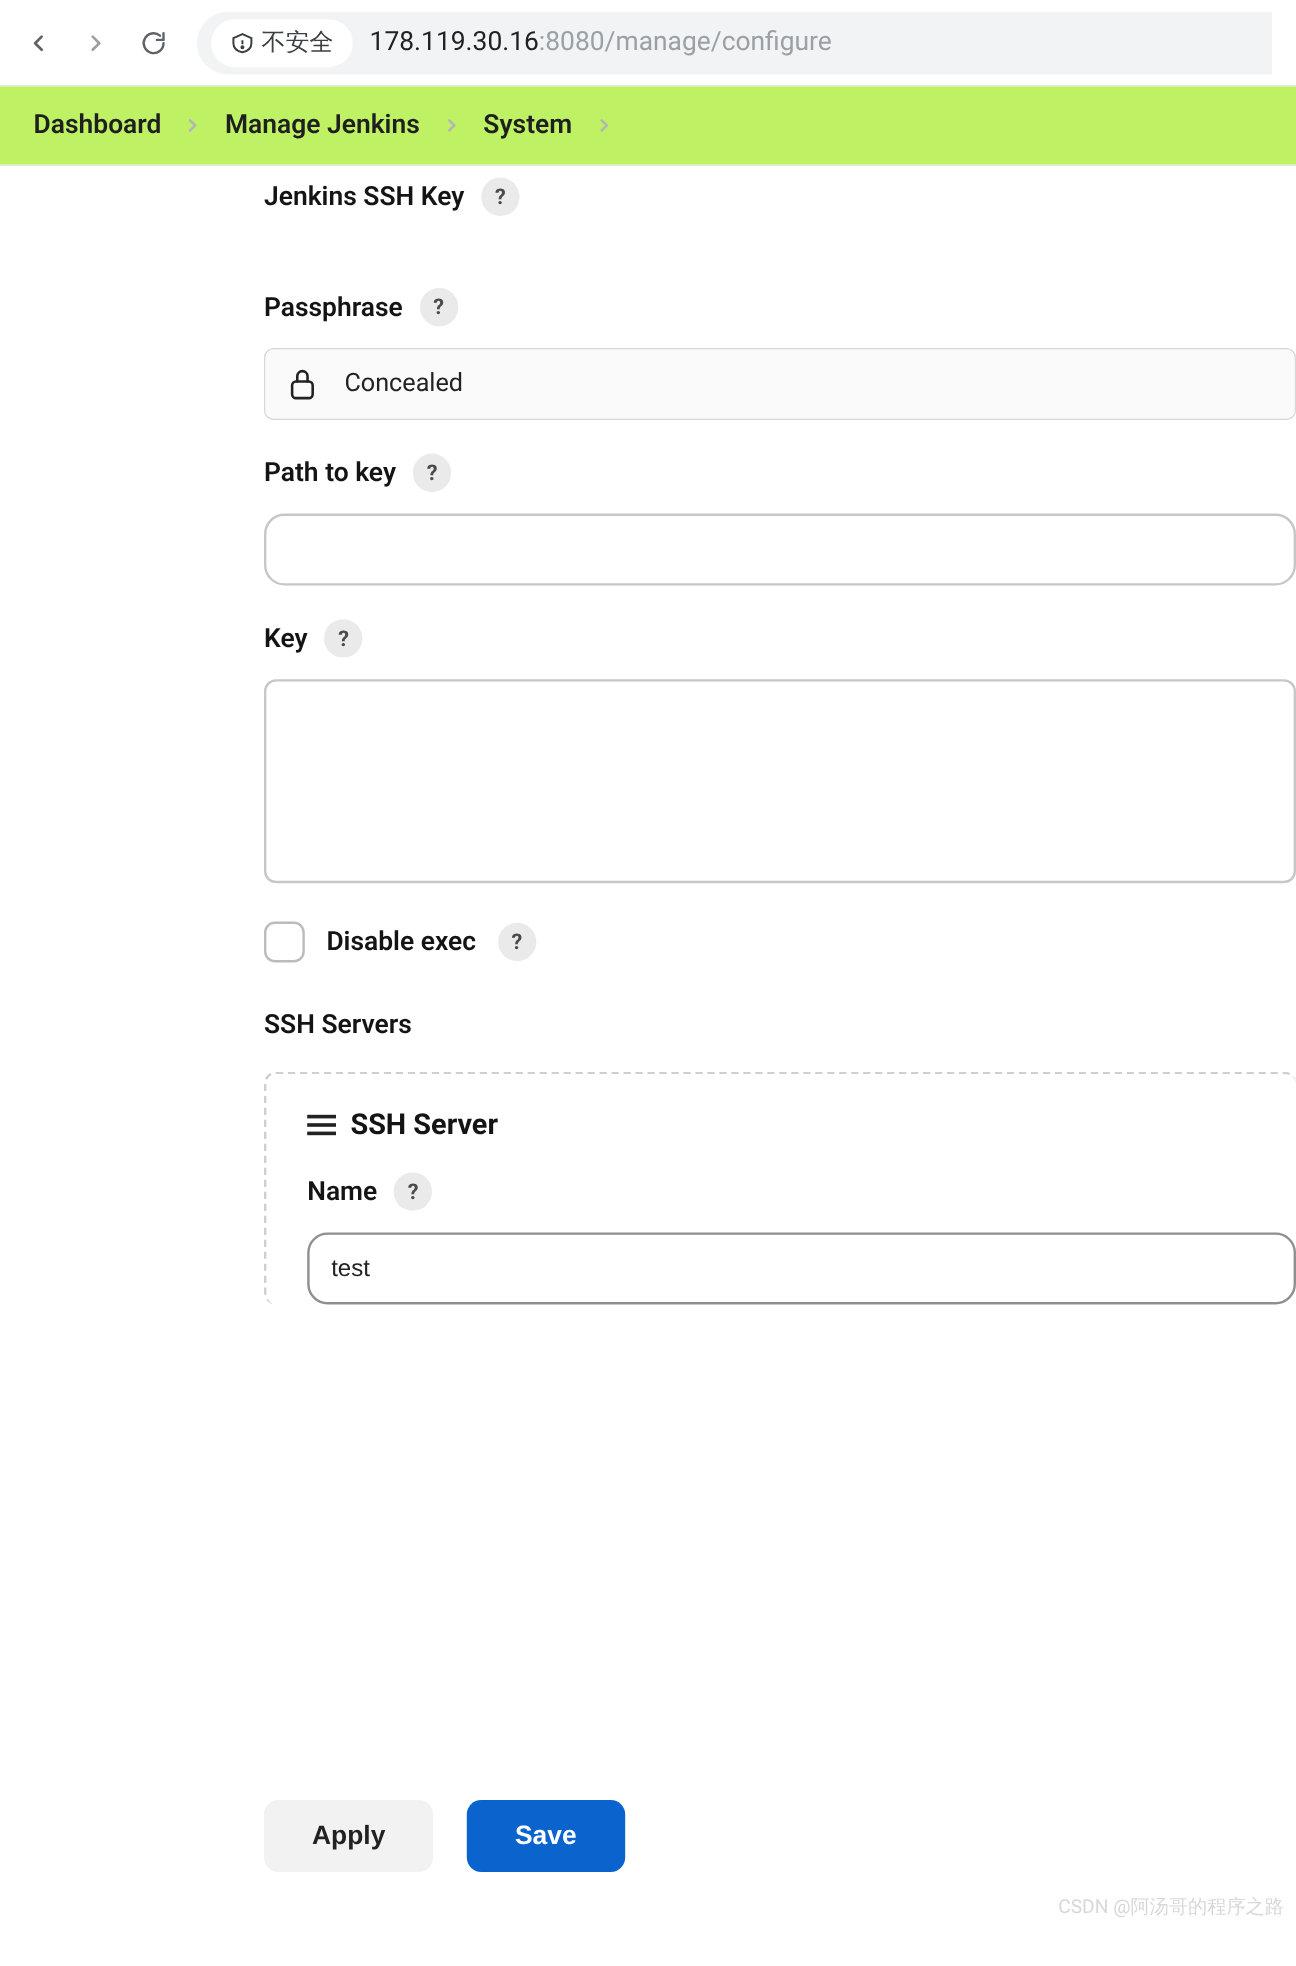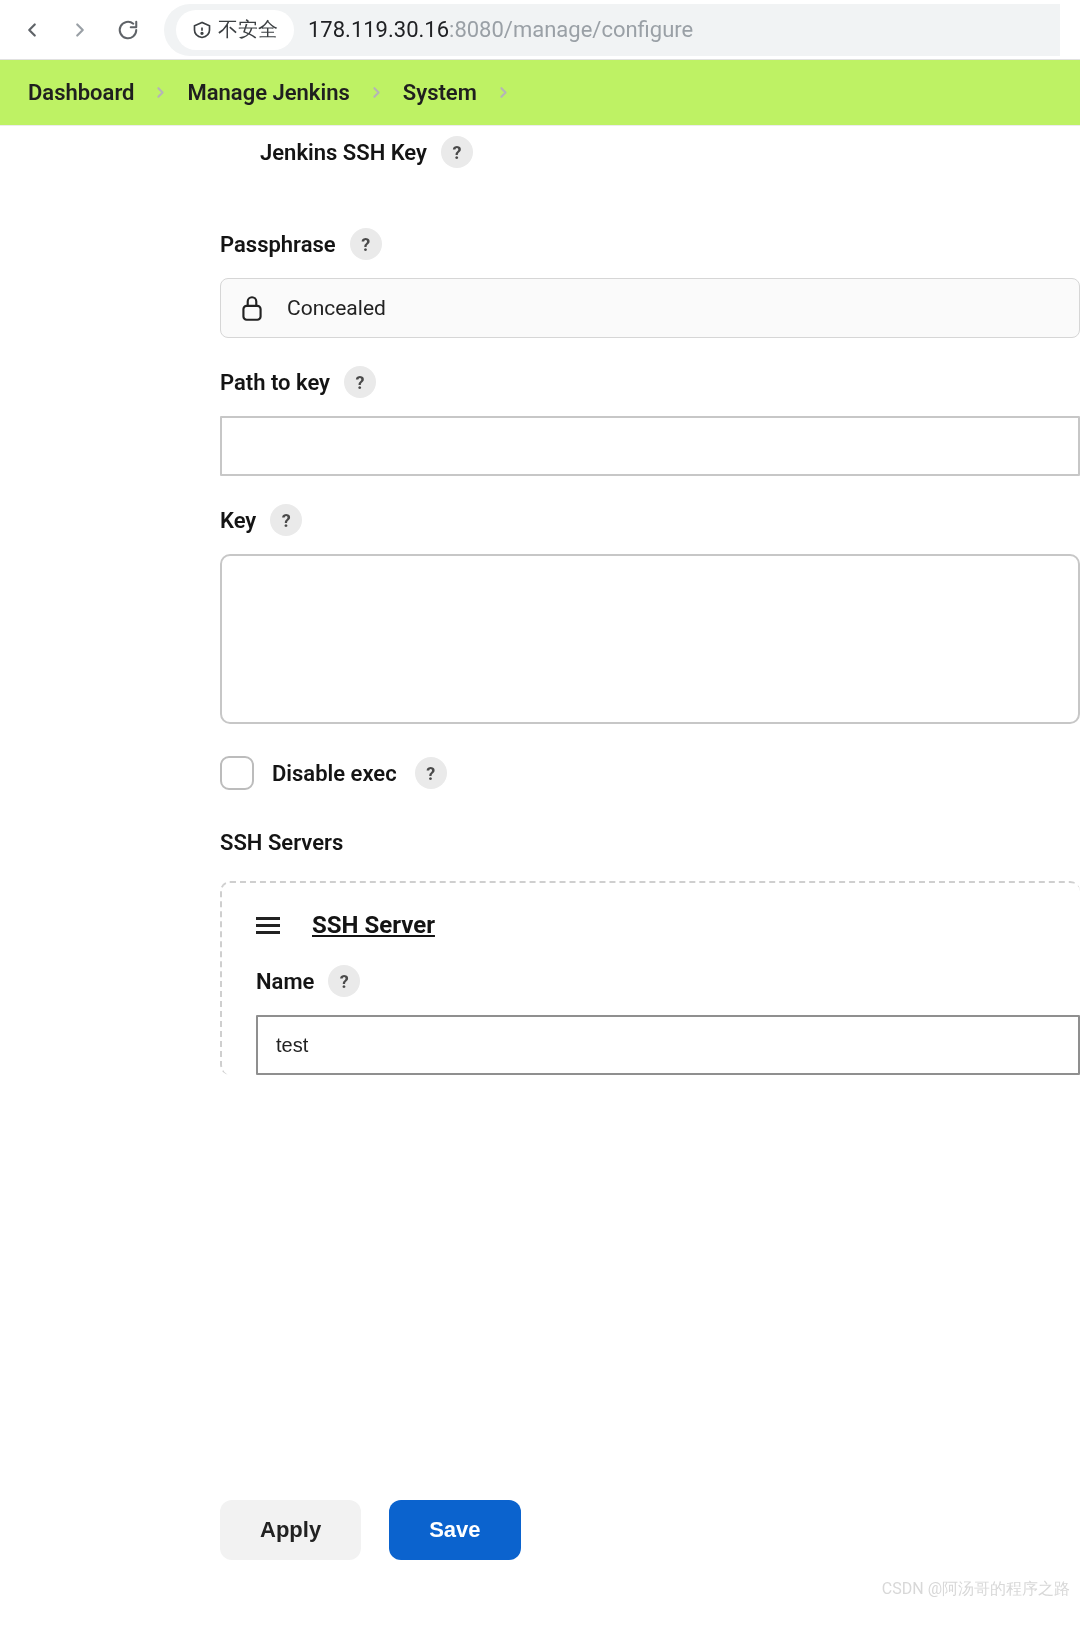--- a/index.html
+++ b/index.html
@@ -6,21 +6,21 @@
     body {
       font-family: -apple-system, BlinkMacSystemFont, "Segoe UI", Roboto, Helvetica, Arial, sans-serif;
       background: #fff;
       width: 1080px;
       height: 1638px;
       overflow: hidden;
       position: relative;
     }
     
     .browser-bar {
-      height: 60px;
+      height: 72px;
       display: flex;
       align-items: center;
       padding: 0 20px;
       gap: 24px;
       border-bottom: 1px solid #e1e1e1;
       background: #fff;
     }
     .nav-btn {
       width: 24px; height: 24px;
       display: flex; align-items: center; justify-content: center;
@@ -82,36 +82,36 @@
     .form-row { margin-bottom: 28px; }
     .label-line {
       display: flex;
       align-items: center;
       gap: 14px;
       font-size: 22px;
       font-weight: 600;
       color: #141414;
       margin-bottom: 18px;
     }
-    .label-line.no-margin { margin-bottom: 0; margin-left: 40px; }
+    .label-line.no-margin { margin-bottom: 0; }
     .help-badge {
       width: 32px; height: 32px;
       border-radius: 50%;
       background: #eaeaea;
       color: #4a4a4a;
       display: inline-flex;
       align-items: center; justify-content: center;
       font-size: 18px;
       font-weight: 700;
       cursor: pointer;
     }
     .input-box {
       width: 100%;
       border: 2px solid #c7c7c7;
-      border-radius: 1px;
+      border-radius: 17px;
       height: 60px;
       font-size: 20px;
       padding: 0 18px;
       background: #fff;
       color: #222;
     }
     .textarea-box {
       width: 100%;
       border: 2px solid #c7c7c7;
       border-radius: 10px;
@@ -161,26 +161,25 @@
     .server-panel {
       border: 2px dashed #cfcfcf;
       border-radius: 10px;
       border-right: none;
       border-bottom: none;
       padding: 28px 0 0 34px;
     }
     .server-header {
       display: flex;
       align-items: center;
-      gap: 32px;
+      gap: 12px;
       font-size: 24px;
       font-weight: 700;
       color: #141414;
       margin-bottom: 26px;
-      text-decoration: underline;
     }
     .drag-handle {
       display: flex; flex-direction: column; gap: 4px;
       cursor: grab;
     }
     .drag-handle span { display: block; width: 24px; height: 3px; background: #222; }
     .server-body { padding-left: 0; }
     .server-body .label-line { font-size: 22px; }
     .server-body .input-box { border-color: #8f8f8f; }
     

